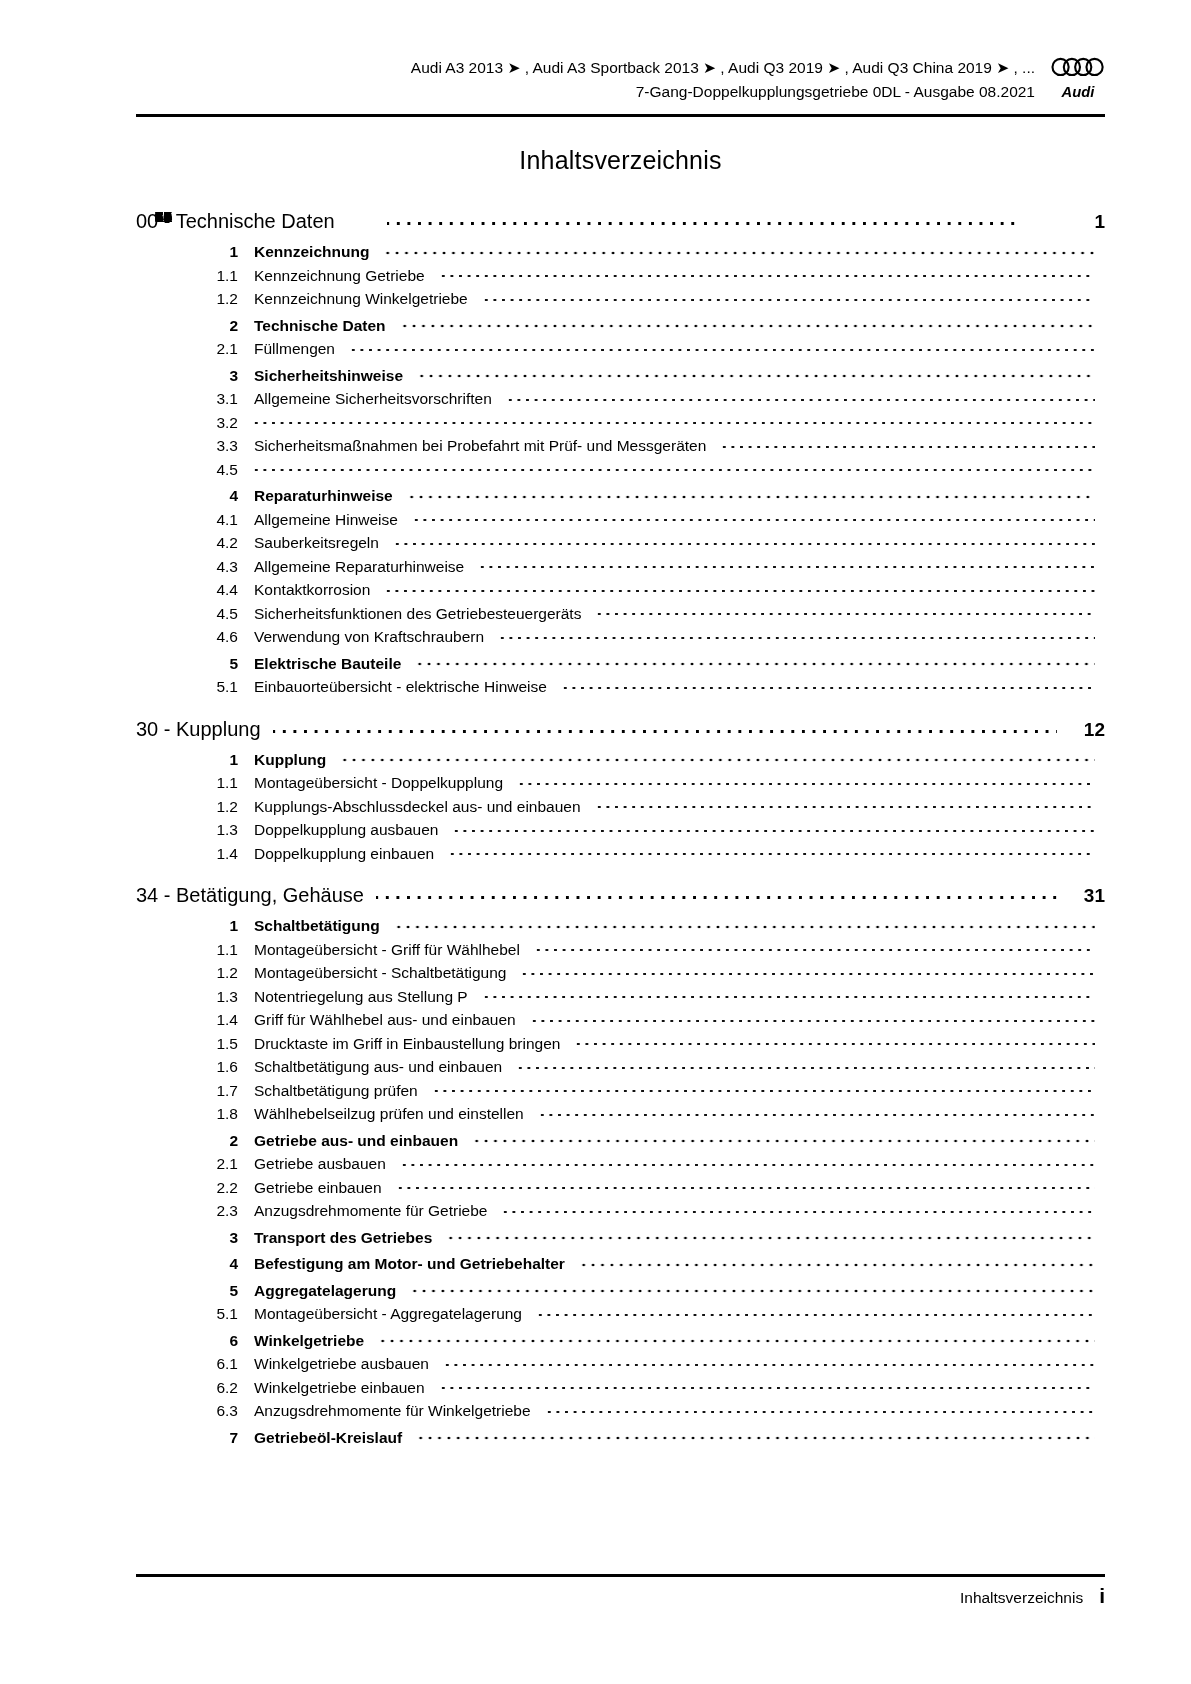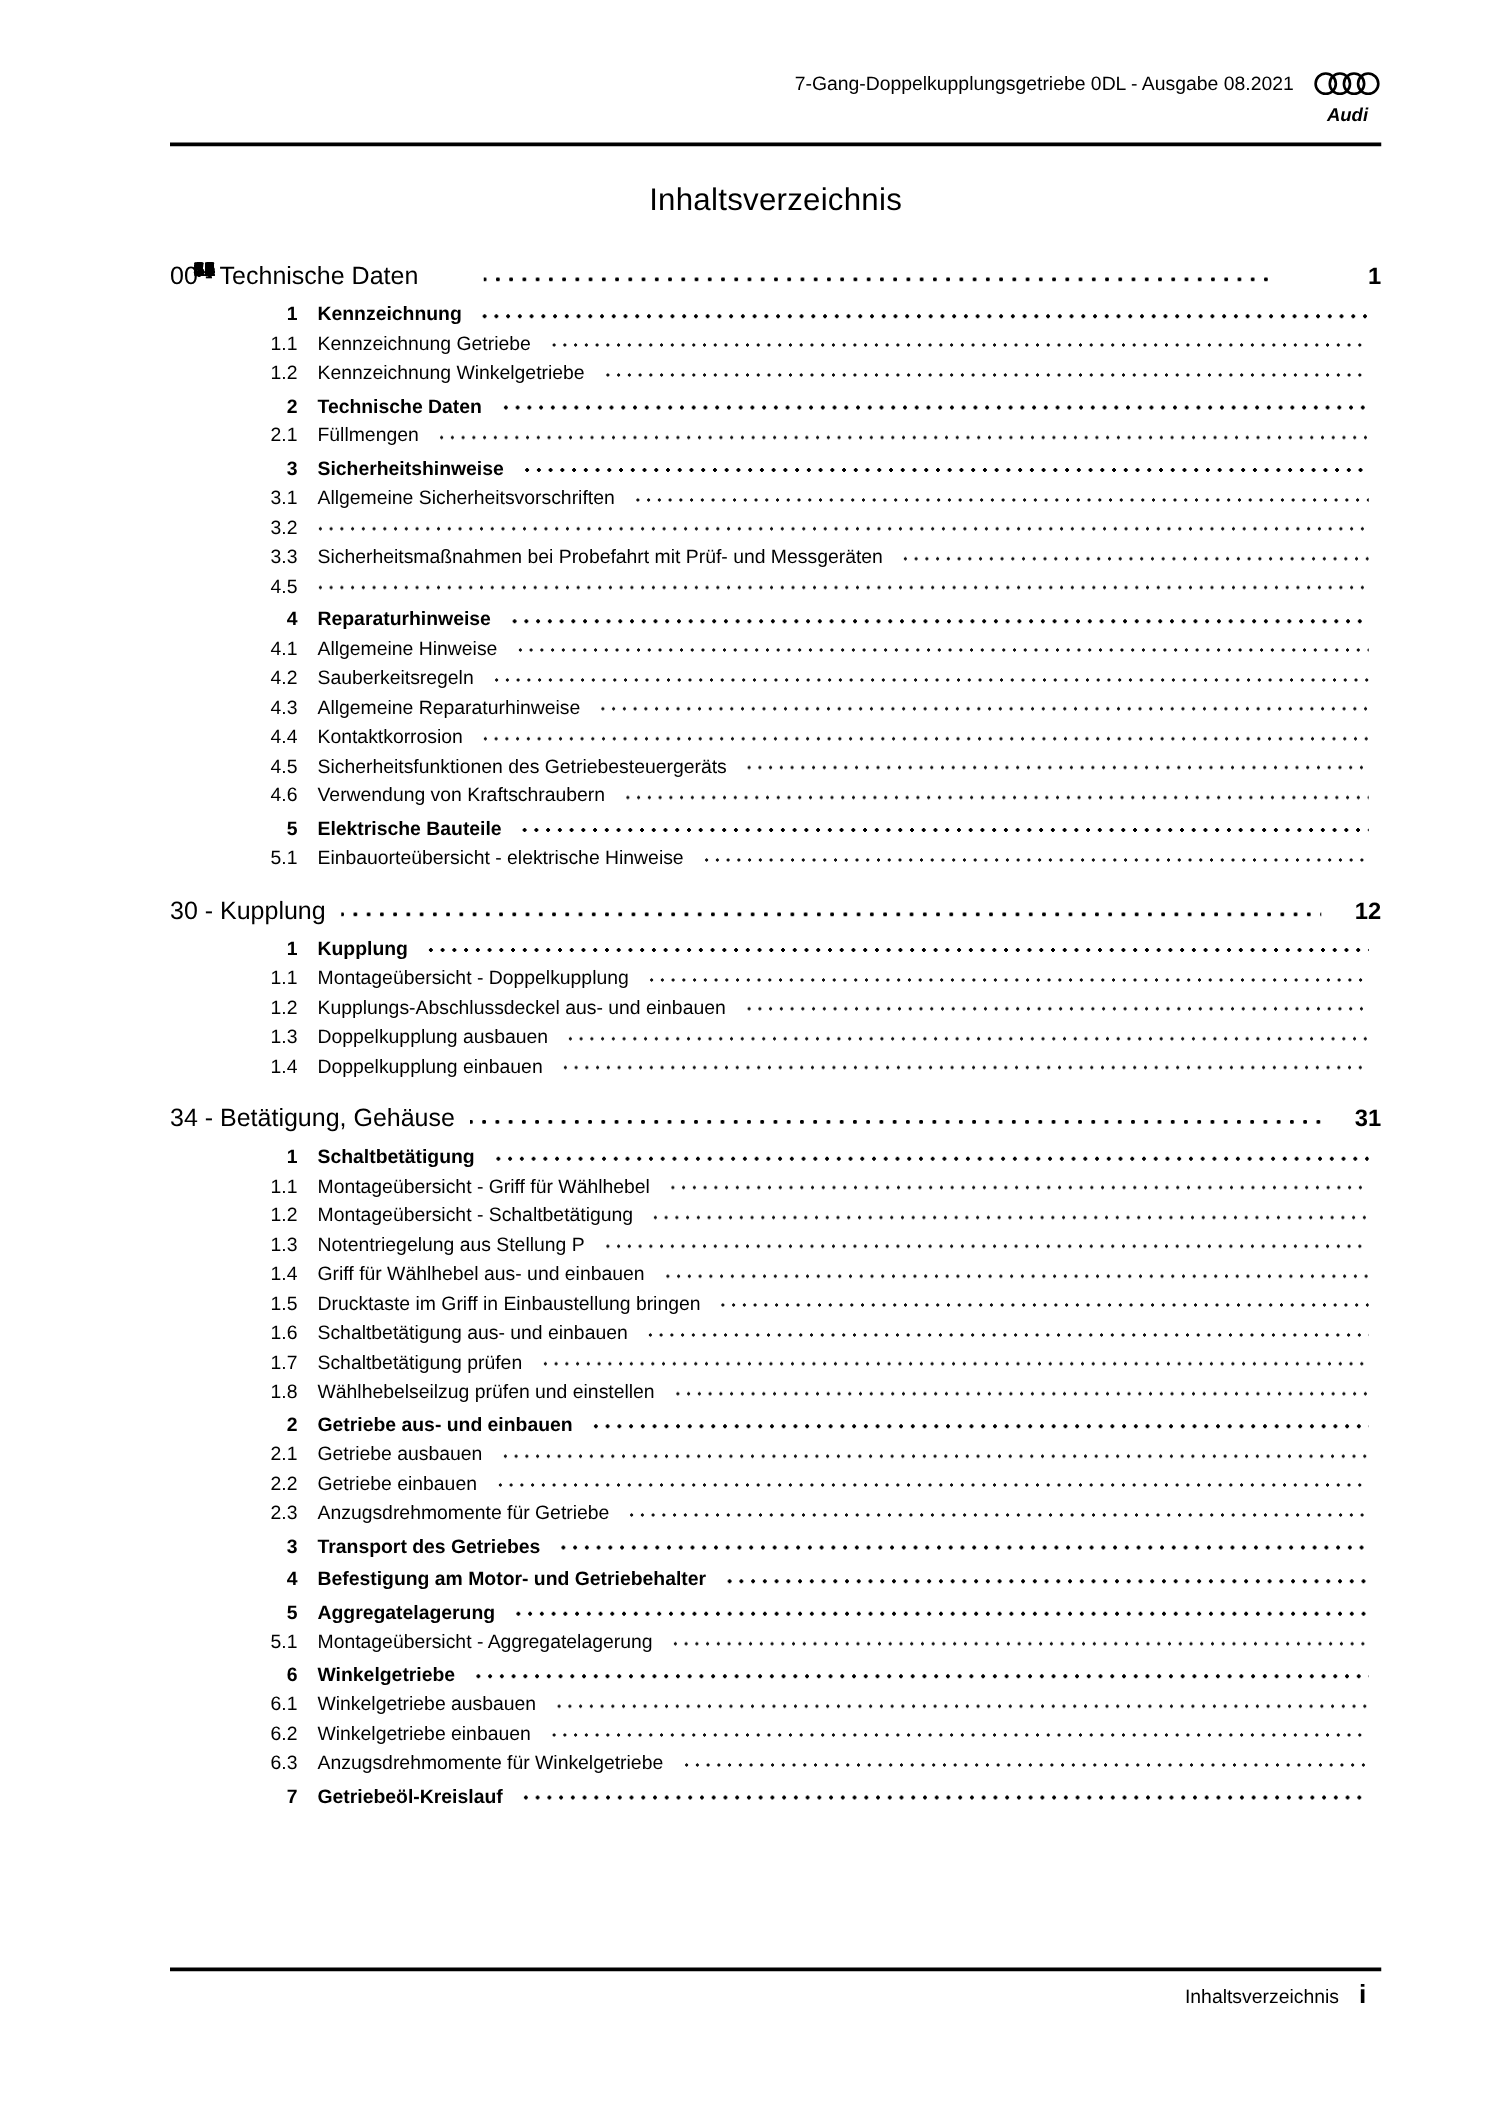--- a/index.html
+++ b/index.html
@@ -75,33 +75,34 @@
     background-position:left 6px bottom 9px;
     margin-right:8px;
   }
 
   
   .footer-rule {
     position:absolute; top:1574px; left:136px; width:969px;
     height:3px; background:#000;
   }
   .footer {
-    position:absolute; top:1584px; left:124px; width:969px;
+    position:absolute; top:1584px; left:136px; width:969px;
     text-align:right;
   }
   .footer-label { font-size:15.5px; }
   .footer-page  { font-size:21px; font-weight:bold; margin-left:16px; }
 </style>
 </head>
 <body>
 
 <div class="page">
 
   <div class="header">
     <div class="header-text">
+      <div>Audi A3 2013 ➤ , Audi A3 Sportback 2013 ➤ , Audi Q3 2019 ➤ , Audi Q3 China 2019 ➤ , ...</div>
       <div>7-Gang-Doppelkupplungsgetriebe 0DL - Ausgabe 08.2021</div>
     </div>
     <div class="audi-logo">
       <svg width="54" height="52" viewBox="0 0 62 58" xmlns="http://www.w3.org/2000/svg">
         <g fill="none" stroke="#000" stroke-width="2.4">
           <circle cx="11" cy="14" r="9.3"></circle>
           <circle cx="24" cy="14" r="9.3"></circle>
           <circle cx="37" cy="14" r="9.3"></circle>
           <circle cx="50" cy="14" r="9.3"></circle>
         </g>

